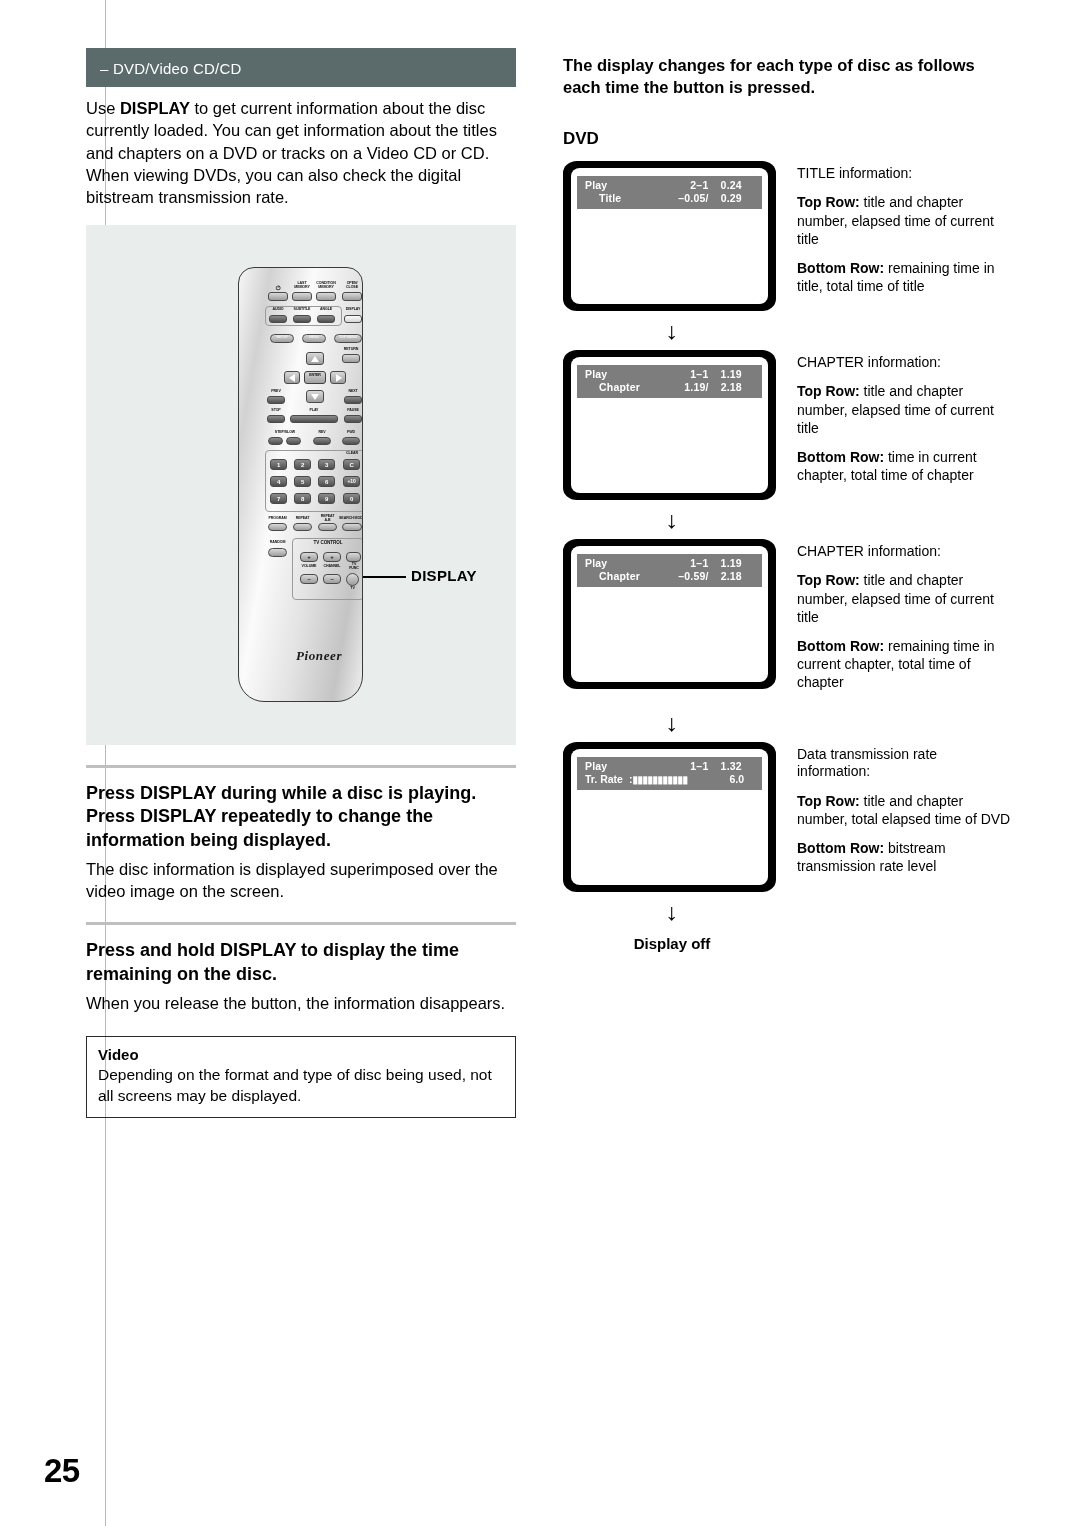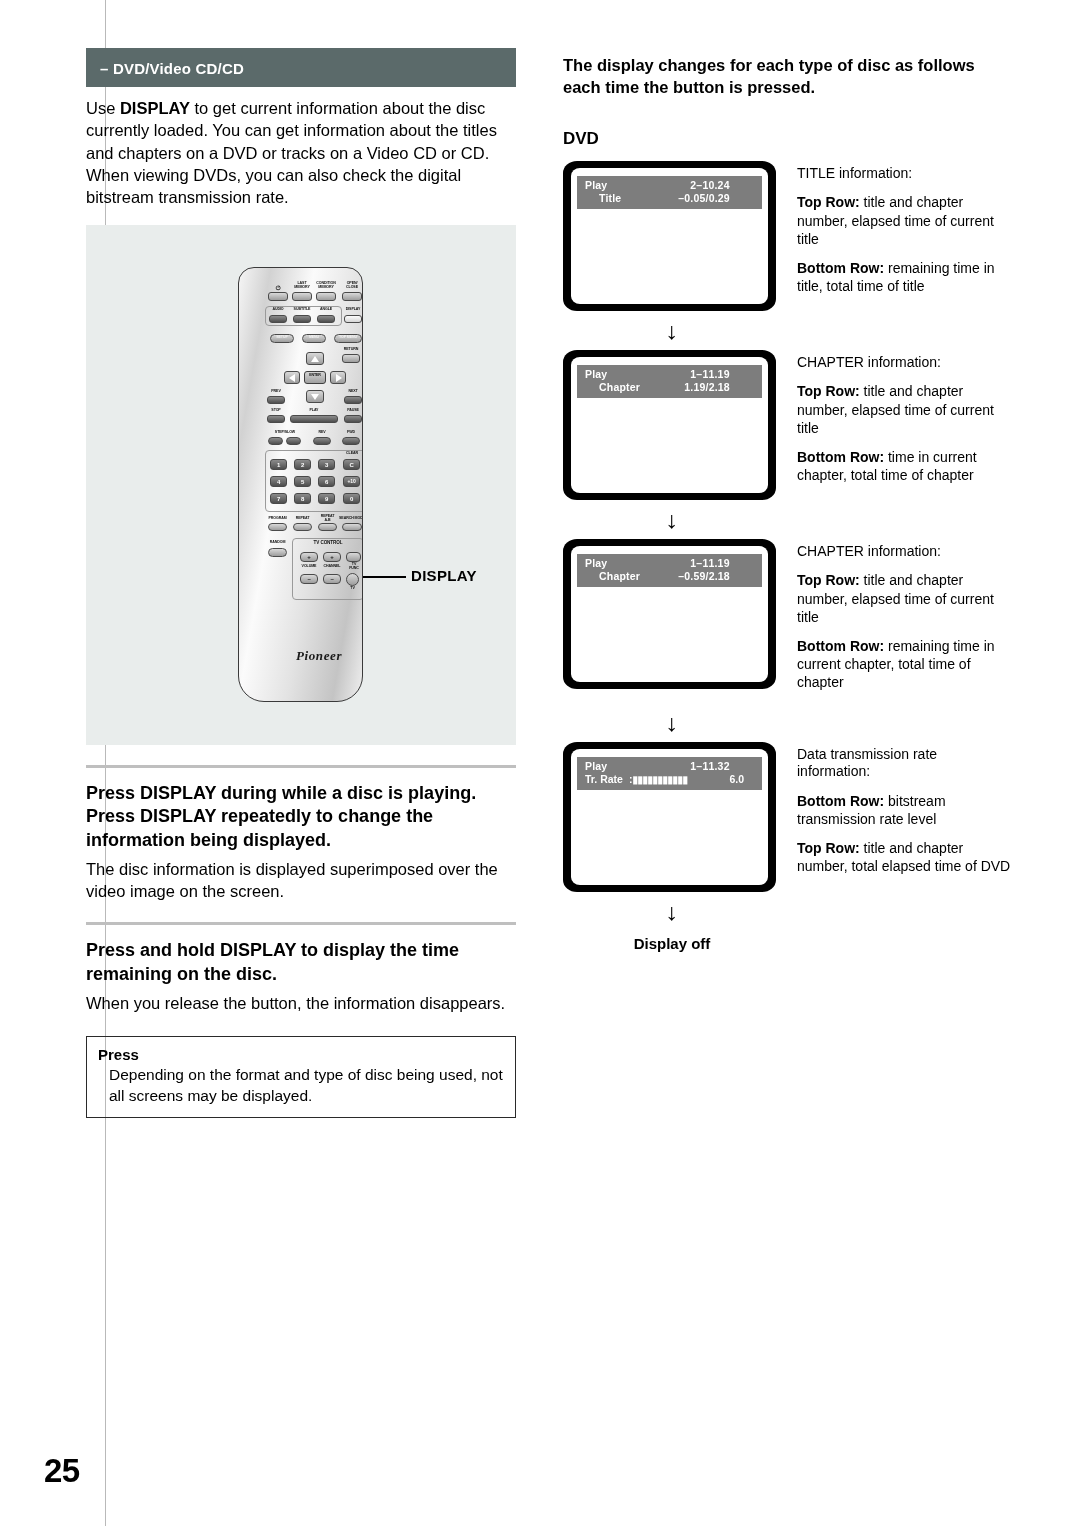--- a/index.html
+++ b/index.html
@@ -45,21 +45,21 @@
     color: #ffffff;
     font-size: 30px;
     font-weight: bold;
     letter-spacing: 0.5px;
     line-height: 1.1;
     margin: 0 0 8px 0;
   }
   .header-sub {
     color: #ffffff;
     font-size: 15px;
-    font-weight: bold;
+    font-weight: normal;
     letter-spacing: 0.2px;
     margin: 0;
   }
   .intro {
     font-size: 16.5px;
     line-height: 1.35;
     margin-top: 10px;
   }
   .intro b { font-weight: bold; }
 
@@ -190,21 +190,20 @@
     padding: 9px 11px 11px 11px;
   }
   .note-title {
     font-size: 15px;
     font-weight: bold;
     margin-bottom: 2px;
   }
   .note-body {
     font-size: 15.5px;
     line-height: 1.32;
-    margin-left: 11px;
   }
 
   
   .page-num {
     position: absolute;
     left: 44px;
     top: 1452px;
     font-size: 33px;
     font-weight: bold;
     letter-spacing: -0.5px;
@@ -273,21 +272,21 @@
     display: flex;
     color: #ffffff;
     font-size: 10.5px;
     font-weight: bold;
     line-height: 1.25;
     letter-spacing: 0.2px;
   }
   .osd-c1 { width: 82px; padding-left: 8px; box-sizing: border-box; }
   .osd-c1.ind { padding-left: 22px; }
   .osd-c2 { width: 56px; text-align: right; }
-  .osd-c3 { width: 56px; text-align: left; padding-right: 8px; box-sizing: border-box; }
+  .osd-c3 { width: 56px; text-align: center; padding-right: 8px; box-sizing: border-box; }
   .rate-row { display: flex; color:#fff; font-size:10.5px; font-weight:bold; line-height:1.25; }
   .rate-lab { padding-left: 8px; width: 52px; box-sizing: border-box; }
   .rate-bar {
     flex: 0 0 auto;
     letter-spacing: -0.5px;
     font-size: 10px;
     line-height: 1.3;
   }
   .rate-val { flex: 1; text-align: right; padding-right: 18px; }
 
@@ -509,21 +508,21 @@
 
     <div class="hr-rule"></div>
     <p class="lead">Press DISPLAY during while a disc is playing. Press DISPLAY repeatedly to change the information being displayed.</p>
     <p class="body-text">The disc information is displayed superimposed over the video image on the screen.</p>
 
     <div class="hr-rule"></div>
     <p class="lead">Press and hold DISPLAY to display the time remaining on the disc.</p>
     <p class="body-text">When you release the button, the information disappears.</p>
 
     <div class="note-box">
-      <div class="note-title">Press</div>
+      <div class="note-title">Video</div>
       <div class="note-body">Depending on the format and type of disc being used, not all screens may be displayed.</div>
     </div>
   </div>
 
   <div class="col-right">
     <p class="r-lead">The display changes for each type of disc as follows each time the button is pressed.</p>
     <div class="disc-type">DVD</div>
 
     <div class="flow">
 
@@ -626,22 +625,22 @@
                   <div>:</div>
                   <div class="rate-bar">▮▮▮▮▮▮▮▮▮▮▮</div>
                   <div class="rate-val">6.0</div>
                 </div>
               </div>
             </div>
           </div>
         </div>
         <div class="annot">
           <div class="annot-title">Data transmission rate information:</div>
+          <div class="annot-p"><b>Top Row:</b><span> title and chapter number, total elapsed time of DVD</span></div>
           <div class="annot-p"><b>Bottom Row:</b><span> bitstream transmission rate level</span></div>
-          <div class="annot-p"><b>Top Row:</b><span> title and chapter number, total elapsed time of DVD</span></div>
         </div>
       </div>
 
       <div class="arrow-cell"><span class="arrow-glyph">↓</span></div>
 
       <div class="display-off">Display off</div>
     </div>
   </div>
 
   <div class="page-num">25</div>

